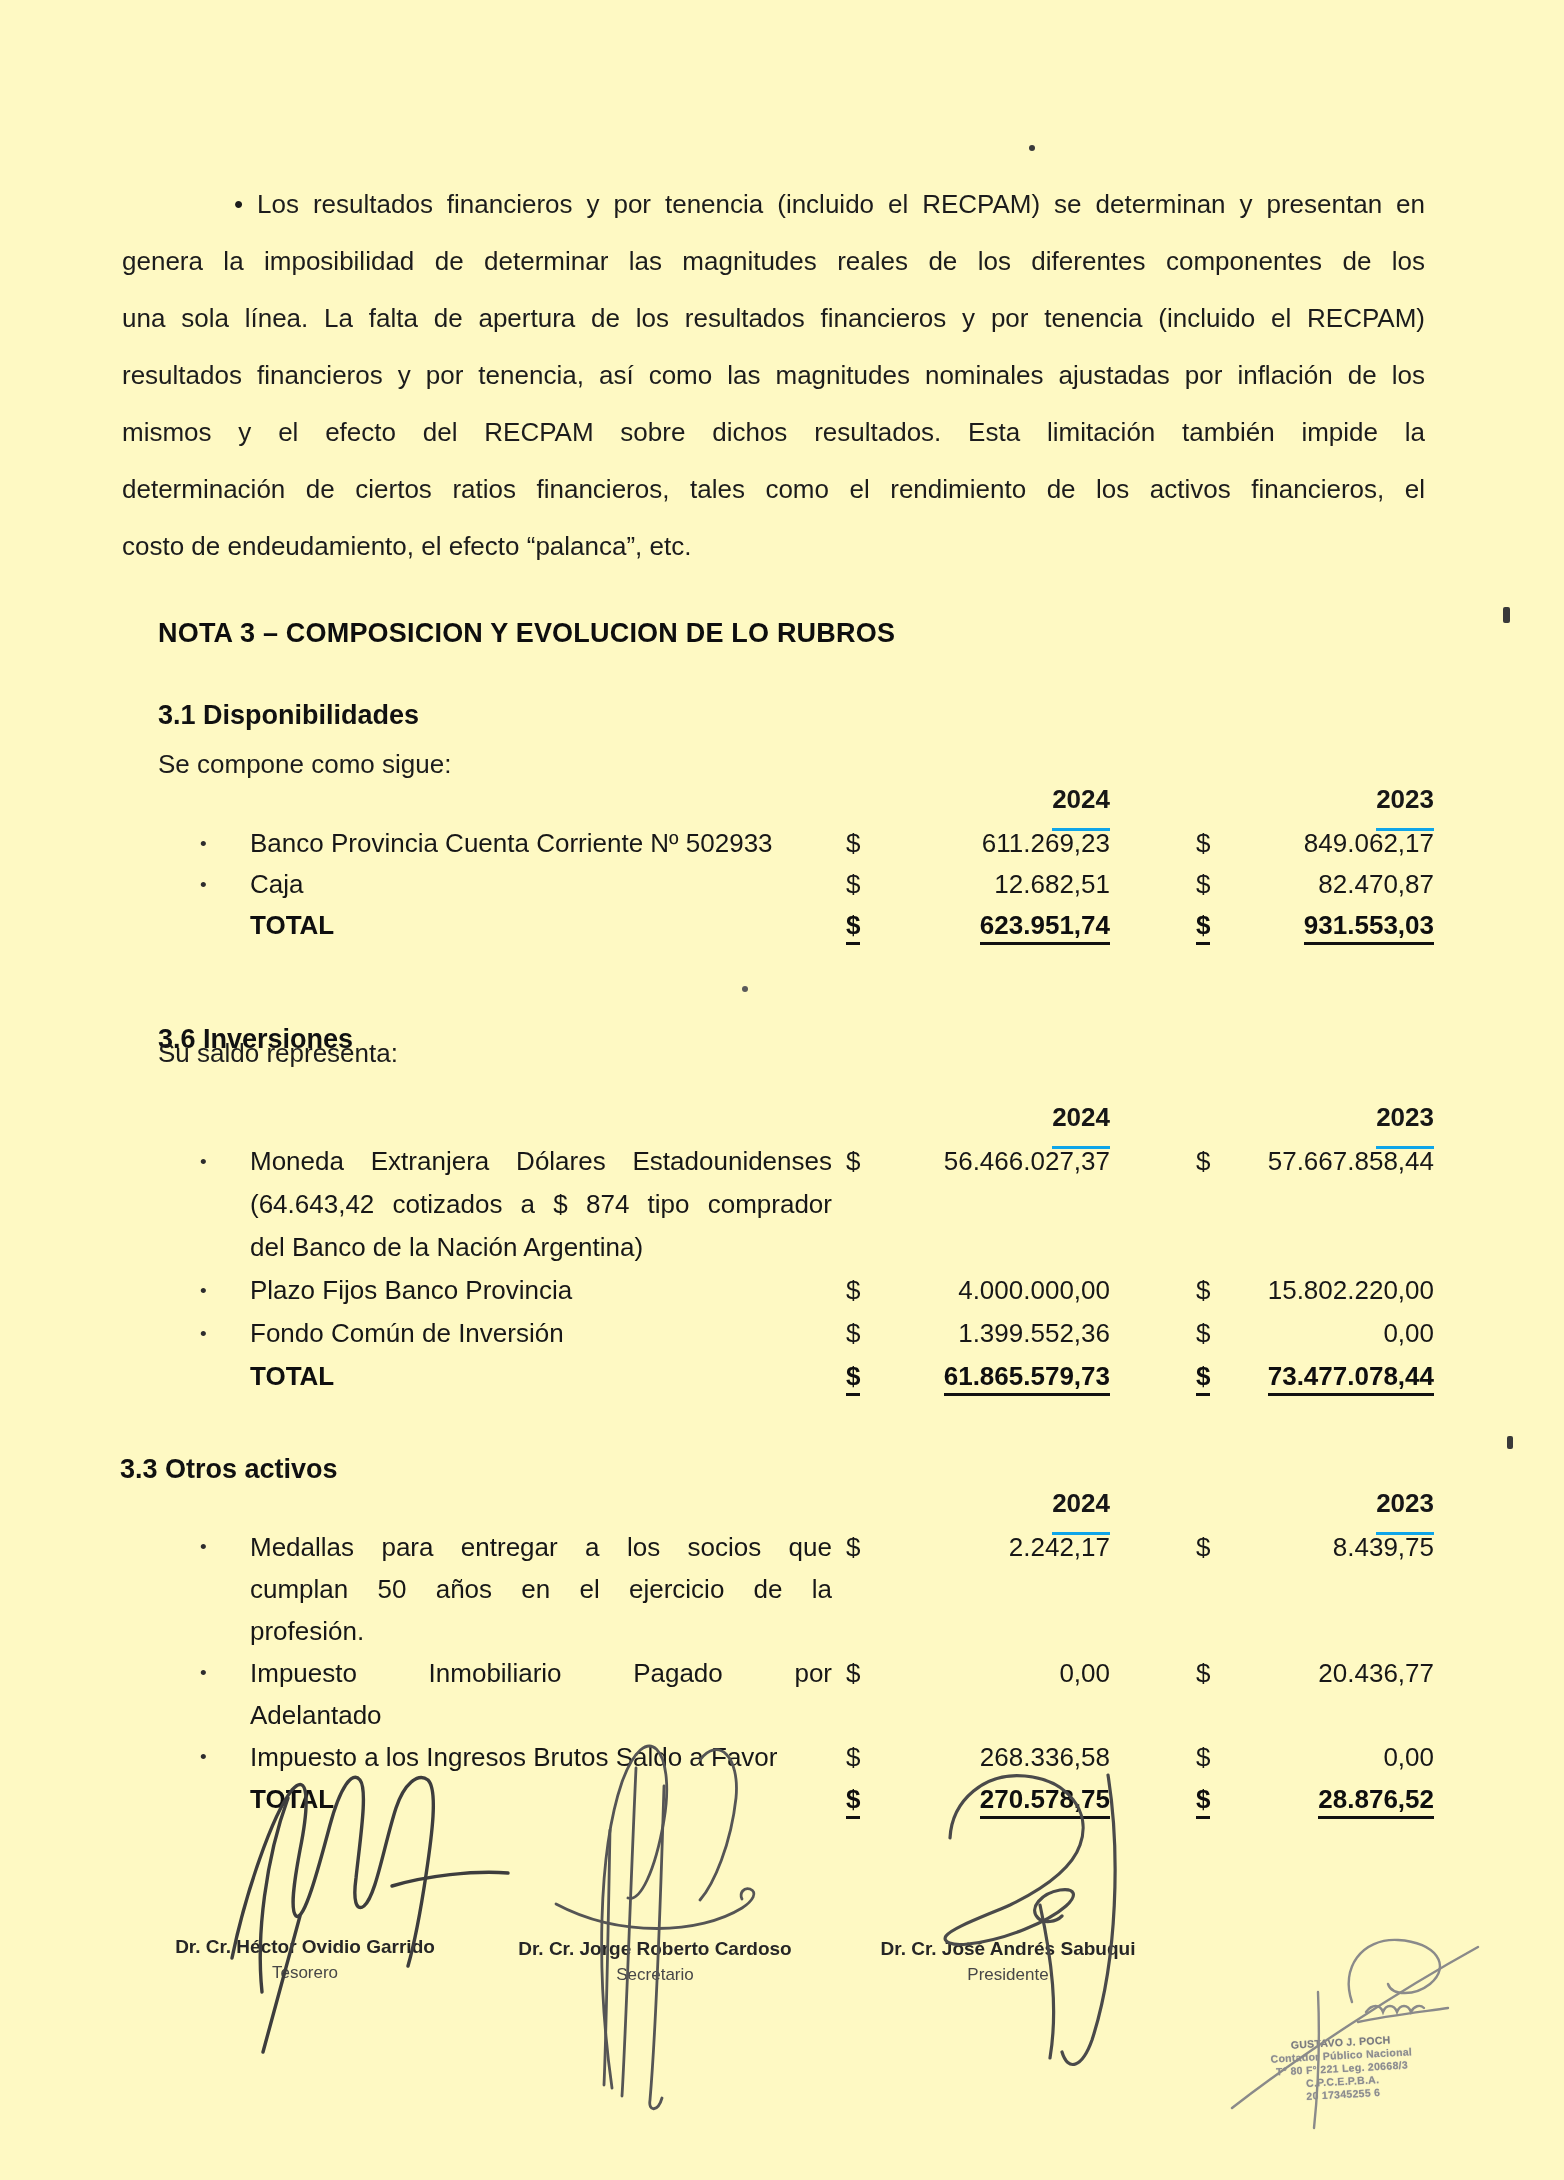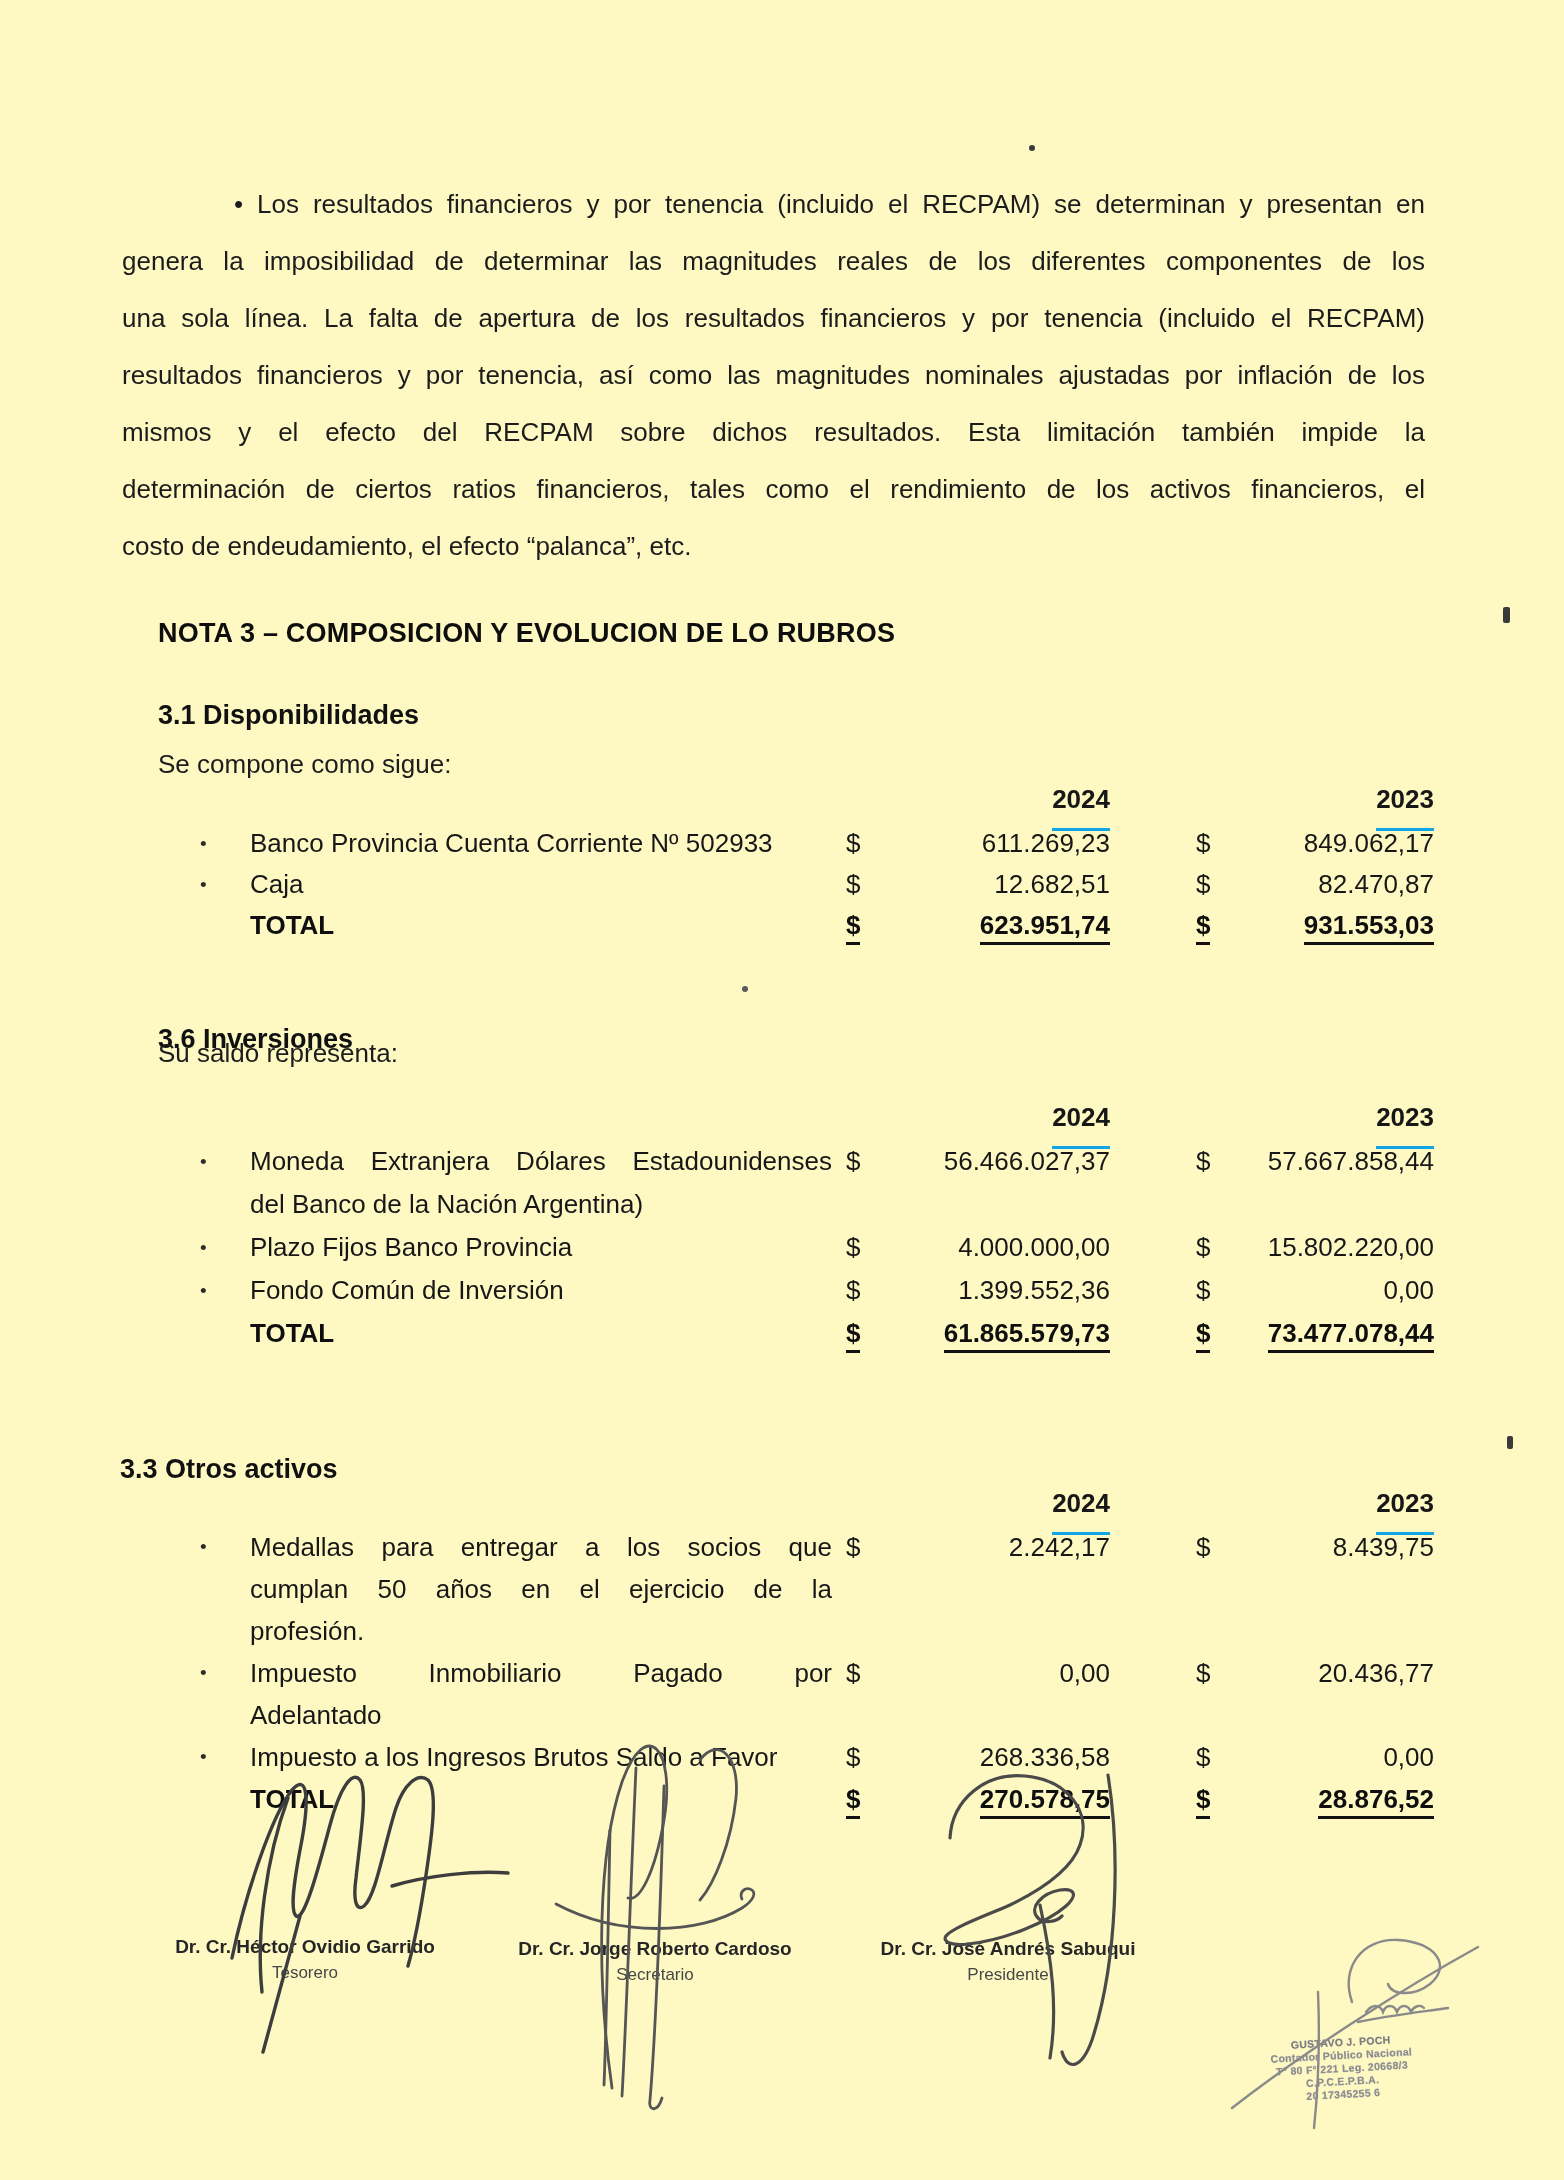--- a/index.html
+++ b/index.html
@@ -112,20 +112,21 @@
         <div></div>
       <div class="hcell"><span>2024</span></div>
       <div></div>
         <div></div>
       <div class="hcell"><span>2023</span></div>
     </div>
     <div class="trow">
       <div class="bullet">•</div>
       <div class="desc">
         <div class="descline-j">Moneda Extranjera Dólares Estadounidenses</div>
+        <div class="descline-j">(64.643,42 cotizados a $ 874 tipo comprador</div>
         <div>del Banco de la Nación Argentina)</div>
       </div>
       <div class="cur">$</div>
       <div class="v">56.466.027,37</div>
       <div></div>
       <div class="cur">$</div>
       <div class="v">57.667.858,44</div>
     </div>
     <div class="trow">
       <div class="bullet">•</div>

